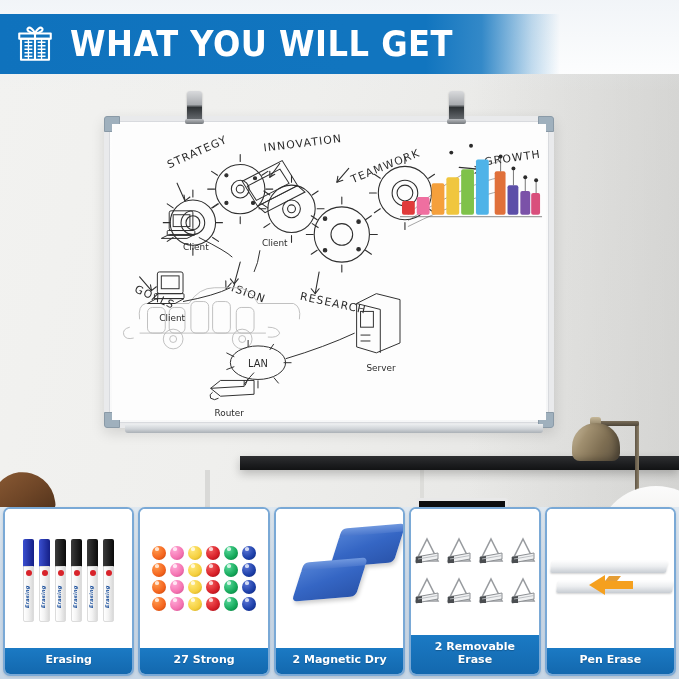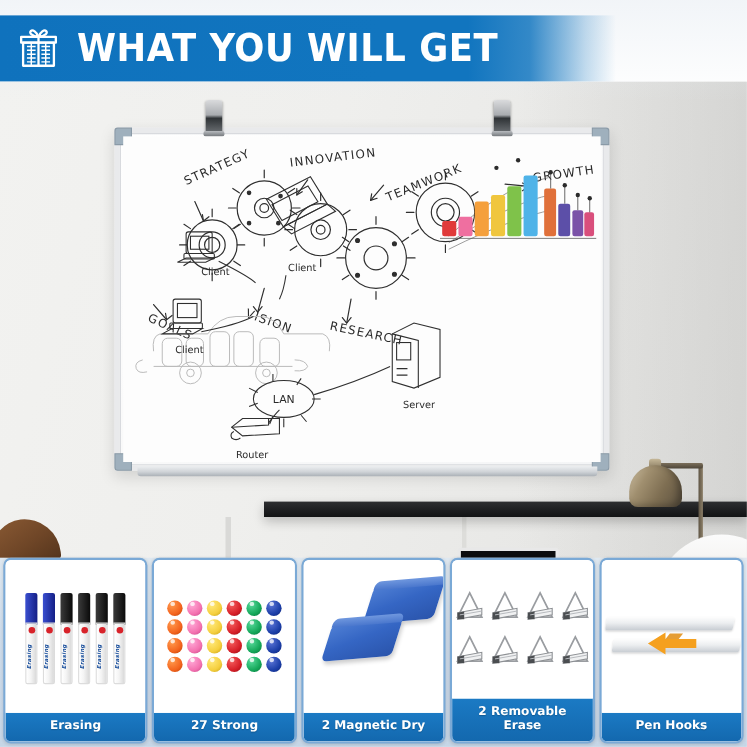--- a/index.html
+++ b/index.html
@@ -561,18 +561,18 @@
     <div class="card">
       <div class="card-img">
         <div class="tray tray1"></div>
         <div class="tray tray2"></div>
         <svg class="tray-arrow" width="50" height="24" viewBox="0 0 50 24">
           <path d="M2 12 L18 2 L18 8 L46 8 L46 16 L18 16 L18 22 Z" fill="#f5a01e"></path>
           <path d="M22 3 L34 3 L30 8 L18 8 Z" fill="#e08c10" opacity="0.85"></path>
         </svg>
       </div>
       <div class="card-label">
-        <div>Pen Hooks</div>
+        <div>Pen Erase</div>
       </div>
     </div>
 
   </div>
 </div>
 
 </body></html>

